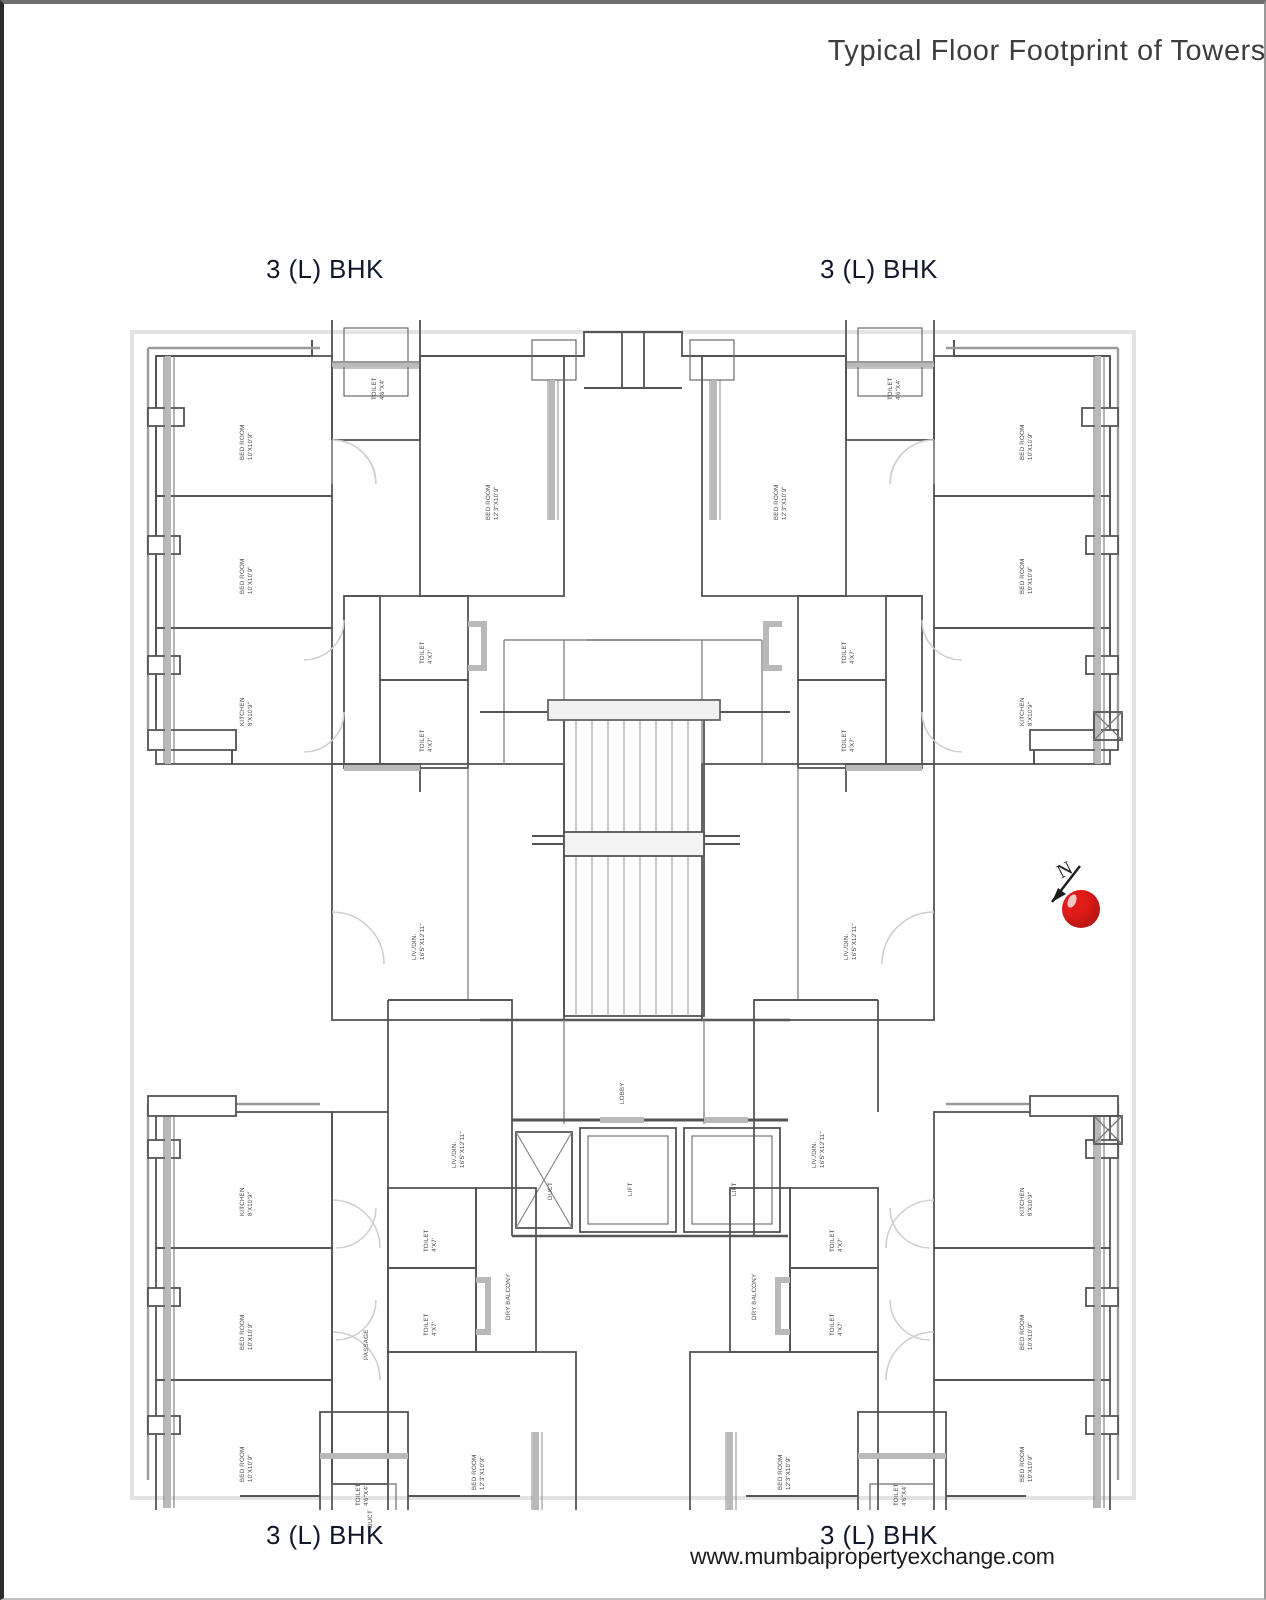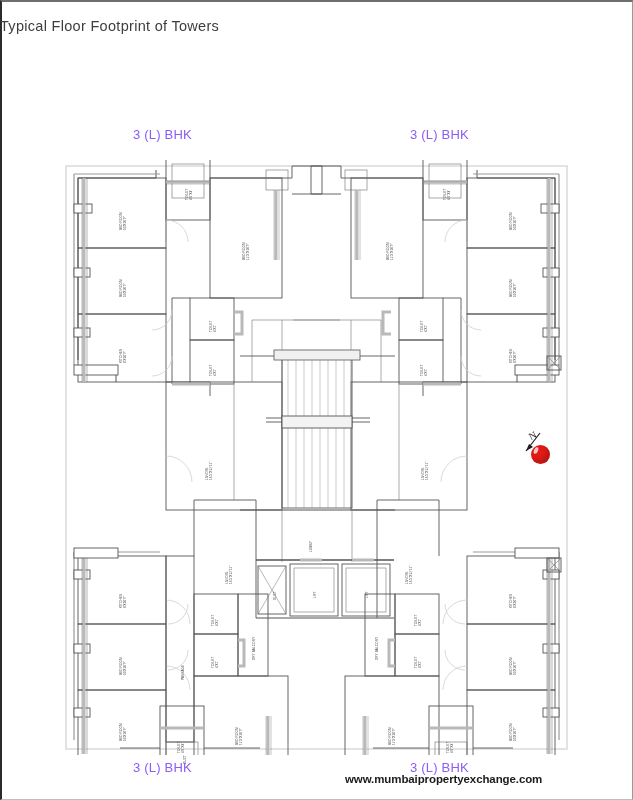--- a/index.html
+++ b/index.html
@@ -6,31 +6,31 @@
   html,body{margin:0;padding:0;background:#ffffff;}
   body{
     width:633px;height:800px;position:relative;overflow:hidden;
     font-family:"Liberation Sans","DejaVu Sans",sans-serif;
     color:#3a3a3a;
   }
   
   #page-frame{position:absolute;inset:0;border-left:2px solid #2b2b2b;border-top:2px solid #6e6e6e;
               border-right:1px solid #9a9a9a;border-bottom:1px solid #bfbfbf;pointer-events:none;}
 
-  #titles{position:absolute;left:0;top:18px;width:633px;text-align:left;}
+  #titles{position:absolute;left:0;top:18px;width:633px;text-align:right;}
   #title-main{font-size:14.5px;letter-spacing:.3px;color:#3d3d3d;}
   #title-sub{font-size:13.5px;letter-spacing:.3px;color:#3d3d3d;margin-top:21px;}
 
-  .bhk{position:absolute;font-size:13px;color:#8b5cf6;letter-spacing:.2px;white-space:nowrap;}
+  .bhk{position:absolute;font-size:13px;color:#0f172a;letter-spacing:.2px;white-space:nowrap;}
   #bhk-tl{left:133px;top:127px;}
   #bhk-tr{left:410px;top:127px;}
   #bhk-bl{left:133px;top:760px;}
   #bhk-br{left:410px;top:760px;}
 
-  #url{position:absolute;left:345px;top:773px;font-size:11.5px;font-weight:bold;color:#1b1b1b;letter-spacing:-.1px;}
+  #url{position:absolute;left:345px;top:773px;font-size:11.5px;font-weight:normal;color:#1b1b1b;letter-spacing:-.1px;}
 
   
   #plan{position:absolute;left:60px;top:160px;width:513px;height:595px;}
   #plan svg{display:block;}
 
   
   .lbl{position:absolute;font-size:3.1px;line-height:1.15;color:#4a4a4a;
        white-space:nowrap;transform-origin:0 0;letter-spacing:.1px;}
   .lbl.rot{transform:rotate(-90deg);}
   .lbl .d{display:block;}

